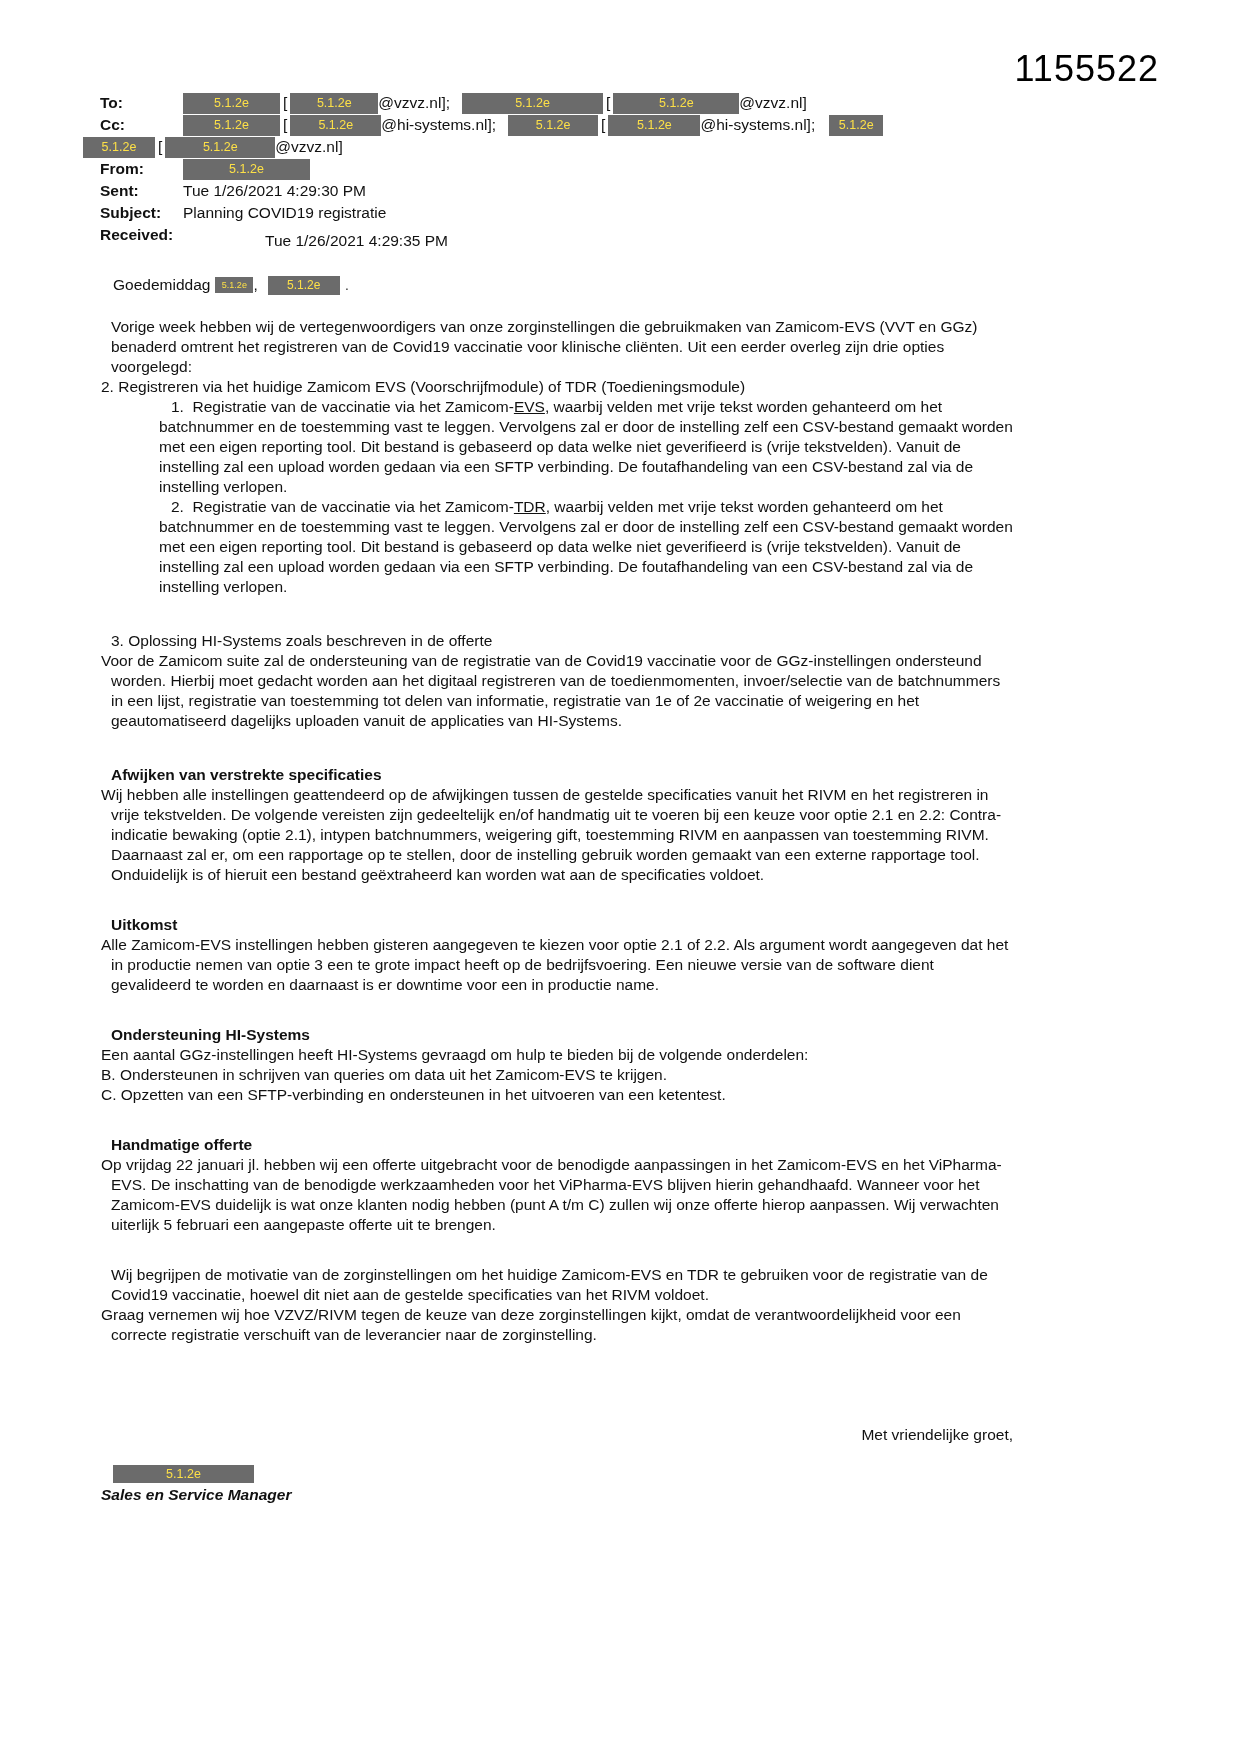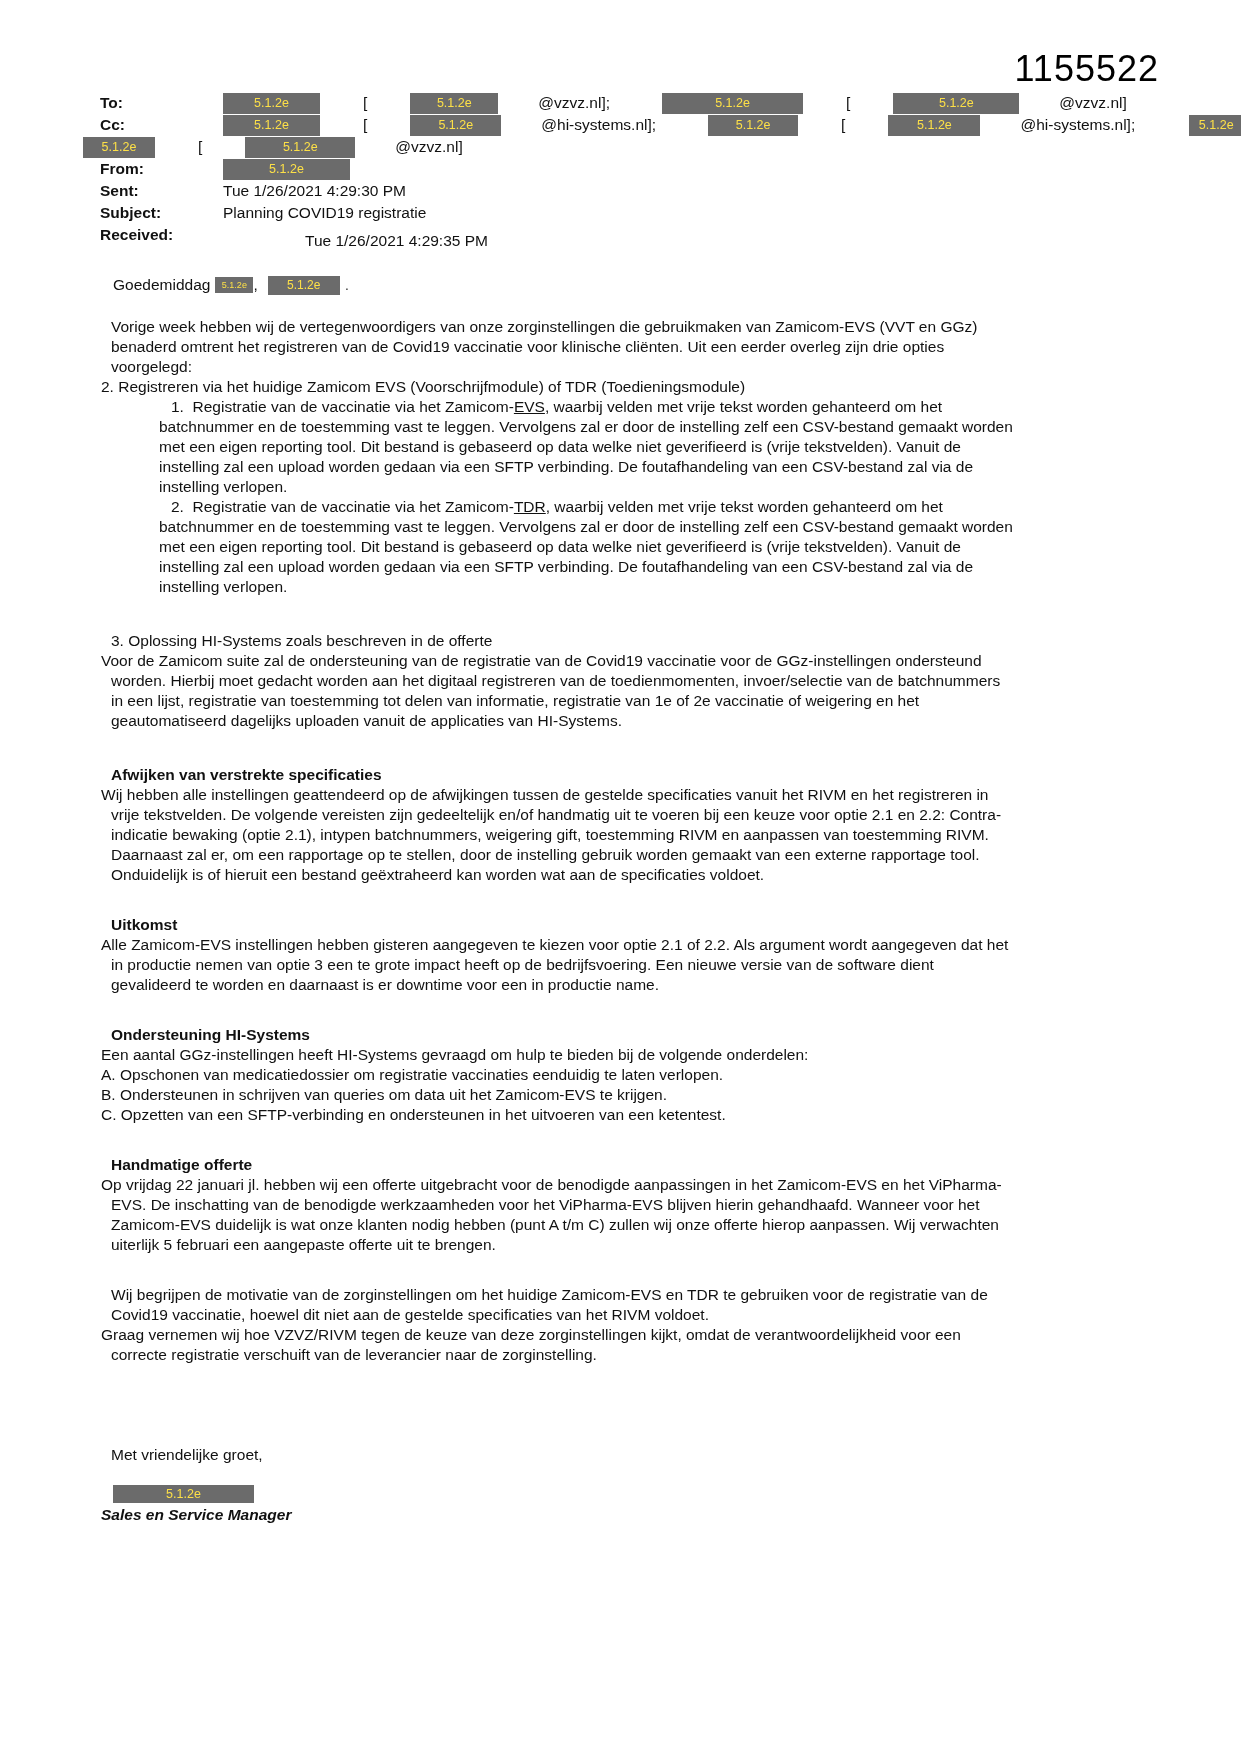--- a/index.html
+++ b/index.html
@@ -10,21 +10,21 @@
     font-family:"Liberation Sans","DejaVu Sans",sans-serif;
     color:#111;
     overflow:hidden;
   }
   .doc-id{
     position:absolute;top:48px;right:82px;
     font-size:36px;letter-spacing:1px;color:#000;
   }
   
   .ehead{position:absolute;left:83px;top:92px;width:900px;font-size:15.5px;}
-  .hrow{display:flex;align-items:center;height:22px;white-space:nowrap;gap:40px;}
+  .hrow{display:flex;align-items:center;height:22px;white-space:nowrap;}
   .hlabel{font-weight:bold;width:100px;padding-left:17px;box-sizing:border-box;flex:0 0 auto;}
   .redact{
     background:var(--redaction,#6b6b6b);color:#fde047;
     display:inline-flex;align-items:center;justify-content:center;
     height:21px;font-size:12.5px;flex:0 0 auto;
   }
   .bracket{margin:0 3px;flex:0 0 auto;}
   .sfx{margin-right:6px;flex:0 0 auto;}
   .ml6{margin-left:6px;} .ml8{margin-left:8px;}
   .hval{flex:0 0 auto;}
@@ -45,21 +45,21 @@
   .mb-close{margin-bottom:80px;}
   .greeting{display:flex;align-items:center;padding-left:12px;margin-bottom:22px;margin-top:15px;}
   .greet-word{margin-right:5px;}
   .r-small{width:38px;height:16px;font-size:9px;}
   .r-mid{width:72px;height:19px;font-size:12px;margin-left:6px;}
   .greet-comma{margin-right:4px;}
   .greet-end{margin-left:5px;color:#444;}
   .u{text-decoration:underline;}
   .sig-redact{width:141px;height:18px;margin-left:12px;margin-bottom:2px;font-size:12.5px;}
   .sig-title{font-style:italic;padding-left:0;white-space:pre-wrap;font-weight:bold;}
-  .closing{margin-bottom:18px;}
+  .closing{margin-bottom:18px;text-align:right;}
 </style>
 </head>
 <body>
 
 <div class="page">
 
   <div class="doc-id">1155522</div>
 
   <div class="ehead">
 
@@ -137,21 +137,20 @@
     <div class="p mb3">Voor de Zamicom suite zal de ondersteuning van de registratie van de Covid19 vaccinatie voor de GGz-instellingen ondersteund worden. Hierbij moet gedacht worden aan het digitaal registreren van de toedienmomenten, invoer/selectie van de batchnummers in een lijst, registratie van toestemming tot delen van informatie, registratie van 1e of 2e vaccinatie of weigering en het geautomatiseerd dagelijks uploaden vanuit de applicaties van HI-Systems.</div>
 
     <div class="h">Afwijken van verstrekte specificaties</div>
     <div class="p mb2">Wij hebben alle instellingen geattendeerd op de afwijkingen tussen de gestelde specificaties vanuit het RIVM en het registreren in vrije tekstvelden. De volgende vereisten zijn gedeeltelijk en/of handmatig uit te voeren bij een keuze voor optie 2.1 en 2.2: Contra-indicatie bewaking (optie 2.1), intypen batchnummers, weigering gift, toestemming RIVM en aanpassen van toestemming RIVM. Daarnaast zal er, om een rapportage op te stellen, door de instelling gebruik worden gemaakt van een externe rapportage tool. Onduidelijk is of hieruit een bestand geëxtraheerd kan worden wat aan de specificaties voldoet.</div>
 
     <div class="h">Uitkomst</div>
     <div class="p mb2">Alle Zamicom-EVS instellingen hebben gisteren aangegeven te kiezen voor optie 2.1 of 2.2. Als argument wordt aangegeven dat het in productie nemen van optie 3 een te grote impact heeft op de bedrijfsvoering. Een nieuwe versie van de software dient gevalideerd te worden en daarnaast is er downtime voor een in productie name.</div>
 
     <div class="h">Ondersteuning HI-Systems</div>
     <div class="p">Een aantal GGz-instellingen heeft HI-Systems gevraagd om hulp te bieden bij de volgende onderdelen:</div>
-    <div class="p">A. Opschonen van medicatiedossier om registratie vaccinaties eenduidig te laten verlopen.</div>
     <div class="p">B. Ondersteunen in schrijven van queries om data uit het Zamicom-EVS te krijgen.</div>
     <div class="p mb2">C. Opzetten van een SFTP-verbinding en ondersteunen in het uitvoeren van een ketentest.</div>
 
     <div class="h">Handmatige offerte</div>
     <div class="p mb2">Op vrijdag 22 januari jl. hebben wij een offerte uitgebracht voor de benodigde aanpassingen in het Zamicom-EVS en het ViPharma-EVS. De inschatting van de benodigde werkzaamheden voor het ViPharma-EVS blijven hierin gehandhaafd. Wanneer voor het Zamicom-EVS duidelijk is wat onze klanten nodig hebben (punt A t/m C) zullen wij onze offerte hierop aanpassen. Wij verwachten uiterlijk 5 februari een aangepaste offerte uit te brengen.</div>
 
     <div class="pi">Wij begrijpen de motivatie van de zorginstellingen om het huidige Zamicom-EVS en TDR te gebruiken voor de registratie van de Covid19 vaccinatie, hoewel dit niet aan de gestelde specificaties van het RIVM voldoet.</div>
     <div class="p mb-close">Graag vernemen wij hoe VZVZ/RIVM tegen de keuze van deze zorginstellingen kijkt, omdat de verantwoordelijkheid voor een correcte registratie verschuift van de leverancier naar de zorginstelling.</div>
 
     <div class="pi closing">Met vriendelijke groet,</div>

